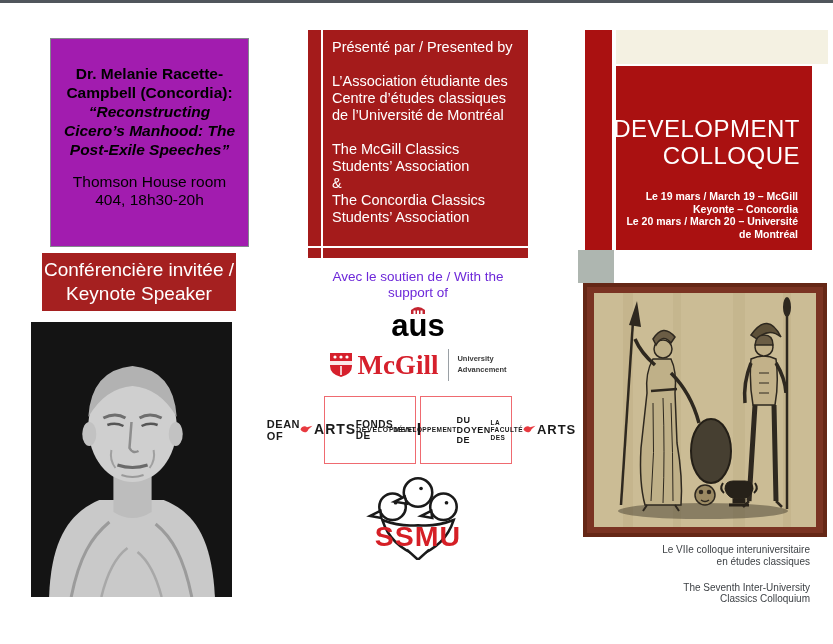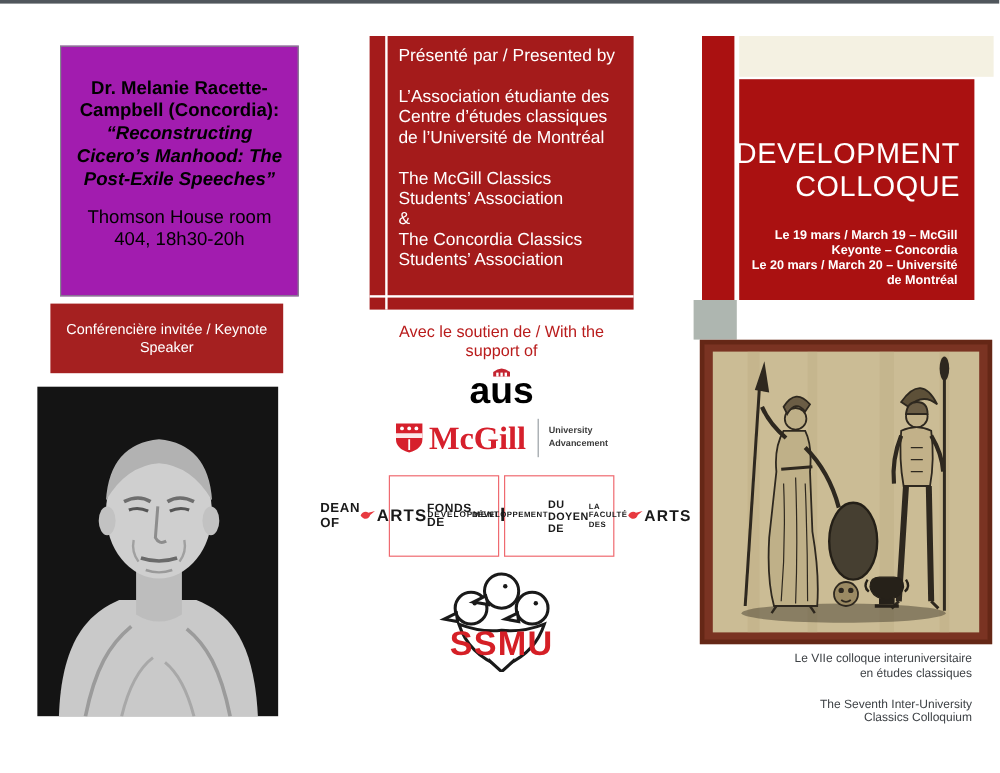--- a/index.html
+++ b/index.html
@@ -8,35 +8,35 @@
   .top-rule { position:absolute; left:0; top:0; width:833px; height:3px; background:#50565c; }
 
   
   .speaker-box { position:absolute; left:50px; top:38px; width:199px; height:209px;
                  border:1px solid #83888d; box-sizing:border-box; background:#a21caf;
                  text-align:center; color:#000; }
   .speaker-inner { padding:26px 6px 0; font-size:15.5px; font-weight:bold; line-height:1.22; }
   .talk-title { font-style:italic; }
   .venue { font-weight:normal; margin-top:13px; }
   .keynote-band { position:absolute; left:42px; top:253px; width:194px; height:58px;
-                  background:#a52020; color:#fff; font-size:12px; line-height:1.28;
+                  background:#a52020; color:#fff; font-size:19px; line-height:1.28;
                   display:flex; align-items:center; justify-content:center; text-align:center; }
   .cicero { position:absolute; left:31px; top:322px; width:201px; height:275px; }
 
   
   .presented-box { position:absolute; left:308px; top:30px; width:220px; height:228px;
                    background:#a41b1b; }
   .pv-line { position:absolute; left:13px; top:0; width:2px; height:100%; background:#fff; }
   .ph-line { position:absolute; left:0; bottom:10px; width:100%; height:2px; background:#fff; }
   .presented-text { position:absolute; left:24px; top:9px; right:5px; color:#fff;
                     font-size:14.5px; line-height:17px; }
   .pt-block { white-space:pre-line; margin:0 0 17px; }
   .pt-tight { white-space:pre-line; margin:0; }
   .support-text { position:absolute; left:308px; top:269px; width:220px; text-align:center;
-                  color:#b91c1c; font-size:13.5px; line-height:1.22; white-space:pre-line; }
+                  color:#6d28d9; font-size:13.5px; line-height:1.22; white-space:pre-line; }
 
   .aus-logo { position:absolute; left:308px; top:304px; width:220px; text-align:center; }
   .aus-dome { display:block; margin:0 auto -3px; }
   .aus-word { font-size:31px; font-weight:800; color:#000000; letter-spacing:0px; line-height:0.95; }
 
   .mcgill-row { position:absolute; left:308px; top:349px; width:220px;
                 display:flex; align-items:center; justify-content:center; }
   .mcgill-word { font-family:"Liberation Serif", serif; font-weight:bold; color:#d6202c;
                  font-size:27px; margin-left:4px; }
   .mcgill-div { width:1px; height:32px; background:#9aa0a5; margin:0 8px 0 10px; }

